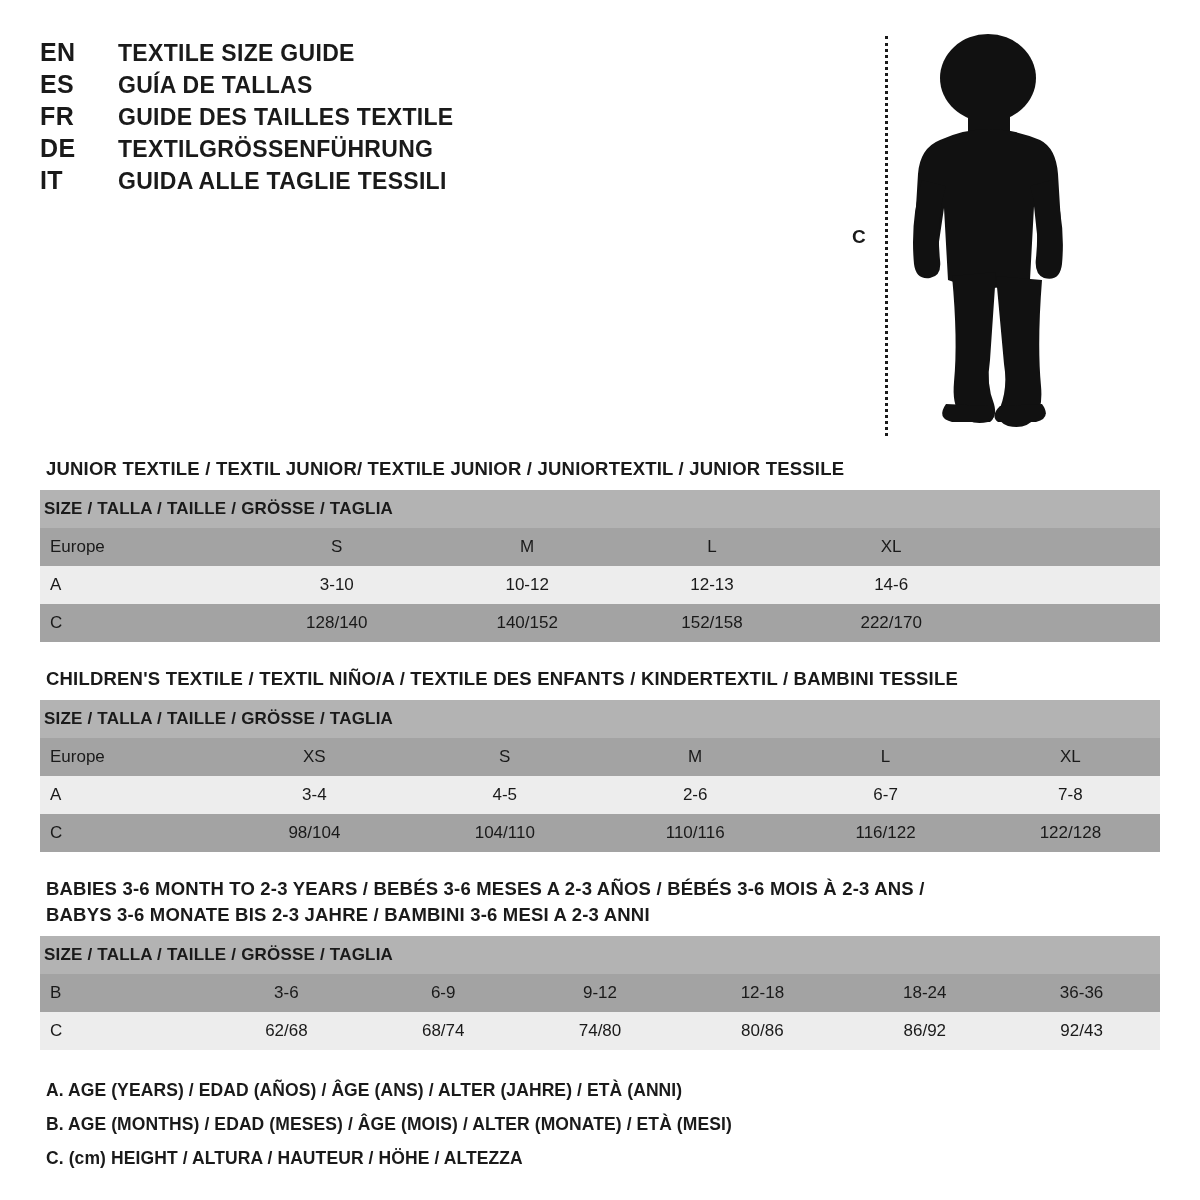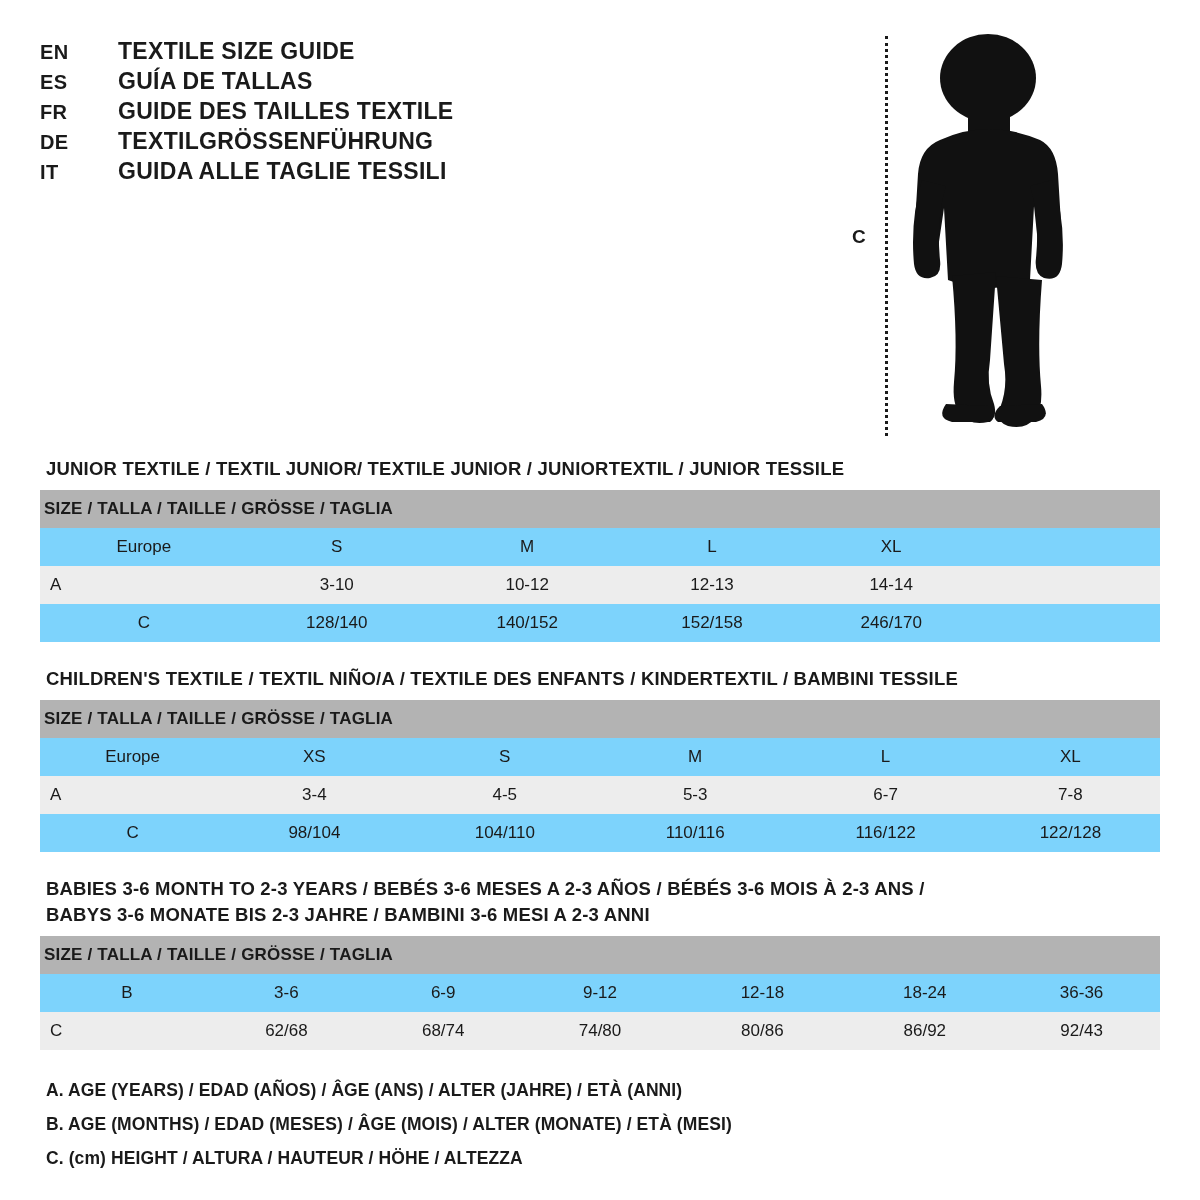--- a/index.html
+++ b/index.html
@@ -35,21 +35,21 @@
     margin-top: 8px;
   }
   .lang-row {
     display: flex;
     flex-direction: row;
     align-items: baseline;
     margin-bottom: 3px;
   }
   .lang-code {
     width: 78px;
-    font-size: 20px;
+    font-size: 25px;
     font-weight: bold;
     letter-spacing: 0.4px;
   }
   .lang-title {
     font-size: 23px;
     font-weight: bold;
     letter-spacing: 0.3px;
   }
 
   
@@ -104,21 +104,21 @@
     padding: 6px 4px;
     height: 26px;
   }
   .hdr-row td {
     background: #b3b3b3;
     font-weight: bold;
     font-size: 17px;
     letter-spacing: 0.2px;
     padding-left: 10px;
   }
-  .row-white td { background: #7dd3fc; text-align: center; }
+  .row-white td { background: #a3a3a3; }
   .row-grey td { background: #ededed; }
   .first-col {
     padding-left: 10px !important;
     text-align: left;
   }
   .cell { text-align: center; }
 
   
   .legend {
     margin-top: 30px;
@@ -212,29 +212,29 @@
           <td class="cell">M</td>
           <td class="cell">L</td>
           <td class="cell">XL</td>
           <td></td>
         </tr>
         <tr class="row-grey">
           <td class="first-col">A</td>
           <td class="cell">3-10</td>
           <td class="cell">10-12</td>
           <td class="cell">12-13</td>
-          <td class="cell">14-14</td>
+          <td class="cell">14-6</td>
           <td></td>
         </tr>
         <tr class="row-white">
           <td class="first-col">C</td>
           <td class="cell">128/140</td>
           <td class="cell">140/152</td>
           <td class="cell">152/158</td>
-          <td class="cell">246/170</td>
+          <td class="cell">222/170</td>
           <td></td>
         </tr>
       </tbody>
     </table>
   </div>
 
   <div class="section">
     <div class="section-title">CHILDREN'S TEXTILE / TEXTIL NIÑO/A / TEXTILE DES ENFANTS / KINDERTEXTIL / BAMBINI TESSILE</div>
     <table class="size-table">
       <colgroup>
@@ -254,21 +254,21 @@
           <td class="cell">XS</td>
           <td class="cell">S</td>
           <td class="cell">M</td>
           <td class="cell">L</td>
           <td class="cell">XL</td>
         </tr>
         <tr class="row-grey">
           <td class="first-col">A</td>
           <td class="cell">3-4</td>
           <td class="cell">4-5</td>
-          <td class="cell">5-3</td>
+          <td class="cell">2-6</td>
           <td class="cell">6-7</td>
           <td class="cell">7-8</td>
         </tr>
         <tr class="row-white">
           <td class="first-col">C</td>
           <td class="cell">98/104</td>
           <td class="cell">104/110</td>
           <td class="cell">110/116</td>
           <td class="cell">116/122</td>
           <td class="cell">122/128</td>

